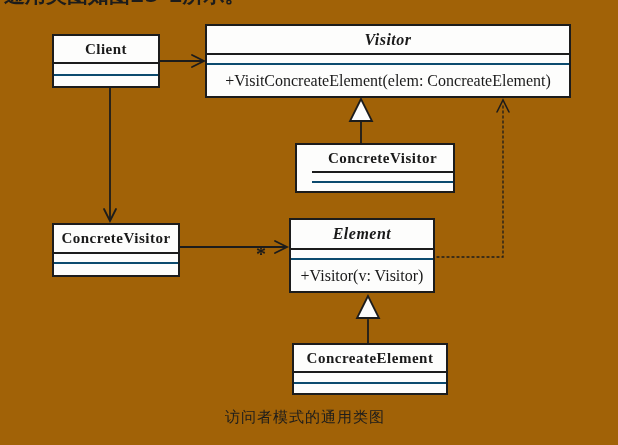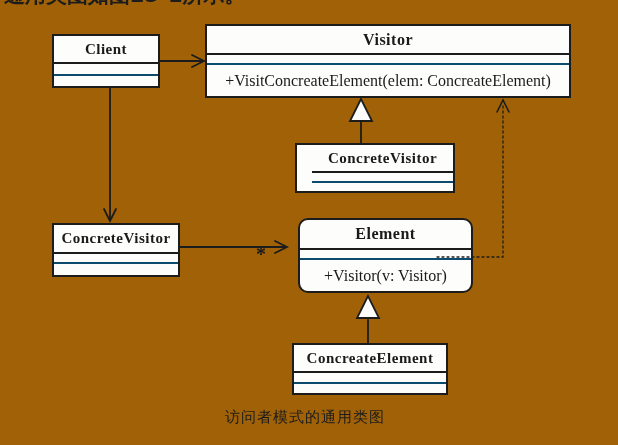--- a/index.html
+++ b/index.html
@@ -23,21 +23,21 @@
     background:#fdfdfc;
     display:flex;flex-direction:column;
     box-sizing:border-box;
   }
   .uml-title{
     display:flex;align-items:center;justify-content:center;
     font-weight:bold;font-size:15px;
     letter-spacing:0.5px;
     box-sizing:border-box;
   }
-  .abstract .uml-title{font-size:16px;}
+  .abstract .uml-title{font-style:italic;font-size:16px;}
   .uml-attrs{border-top:2px solid #1c1c1c;box-sizing:border-box;}
   .uml-ops{
     border-top:2px solid #0c4a6e;flex:1;
     display:flex;align-items:center;justify-content:center;
     font-size:16px;white-space:nowrap;overflow:hidden;
     box-sizing:border-box;
   }
   .connectors{position:absolute;left:0;top:0;pointer-events:none;}
   .mult-star{
     position:absolute;left:256px;top:244px;
@@ -74,21 +74,21 @@
     <div class="uml-attrs" style="height:10px;"></div>
     <div class="uml-ops"></div>
   </div>
 
   <div class="uml-box" style="left:52px;top:223px;width:128px;height:54px;">
     <div class="uml-title" style="height:27px;">ConcreteVisitor</div>
     <div class="uml-attrs" style="height:10px;"></div>
     <div class="uml-ops"></div>
   </div>
 
-  <div class="uml-box abstract" style="left:298px;top:218px;width:175px;height:75px;border-radius:10px;">
+  <div class="uml-box abstract" style="left:289px;top:218px;width:146px;height:75px;">
     <div class="uml-title" style="height:28px;">Element</div>
     <div class="uml-attrs" style="height:10px;"></div>
     <div class="uml-ops">+Visitor(v: Visitor)</div>
   </div>
 
   <div class="uml-box" style="left:292px;top:343px;width:156px;height:52px;">
     <div class="uml-title" style="height:26px;border-radius:11px;">ConcreateElement</div>
     <div class="uml-attrs" style="height:11px;"></div>
     <div class="uml-ops"></div>
   </div>

